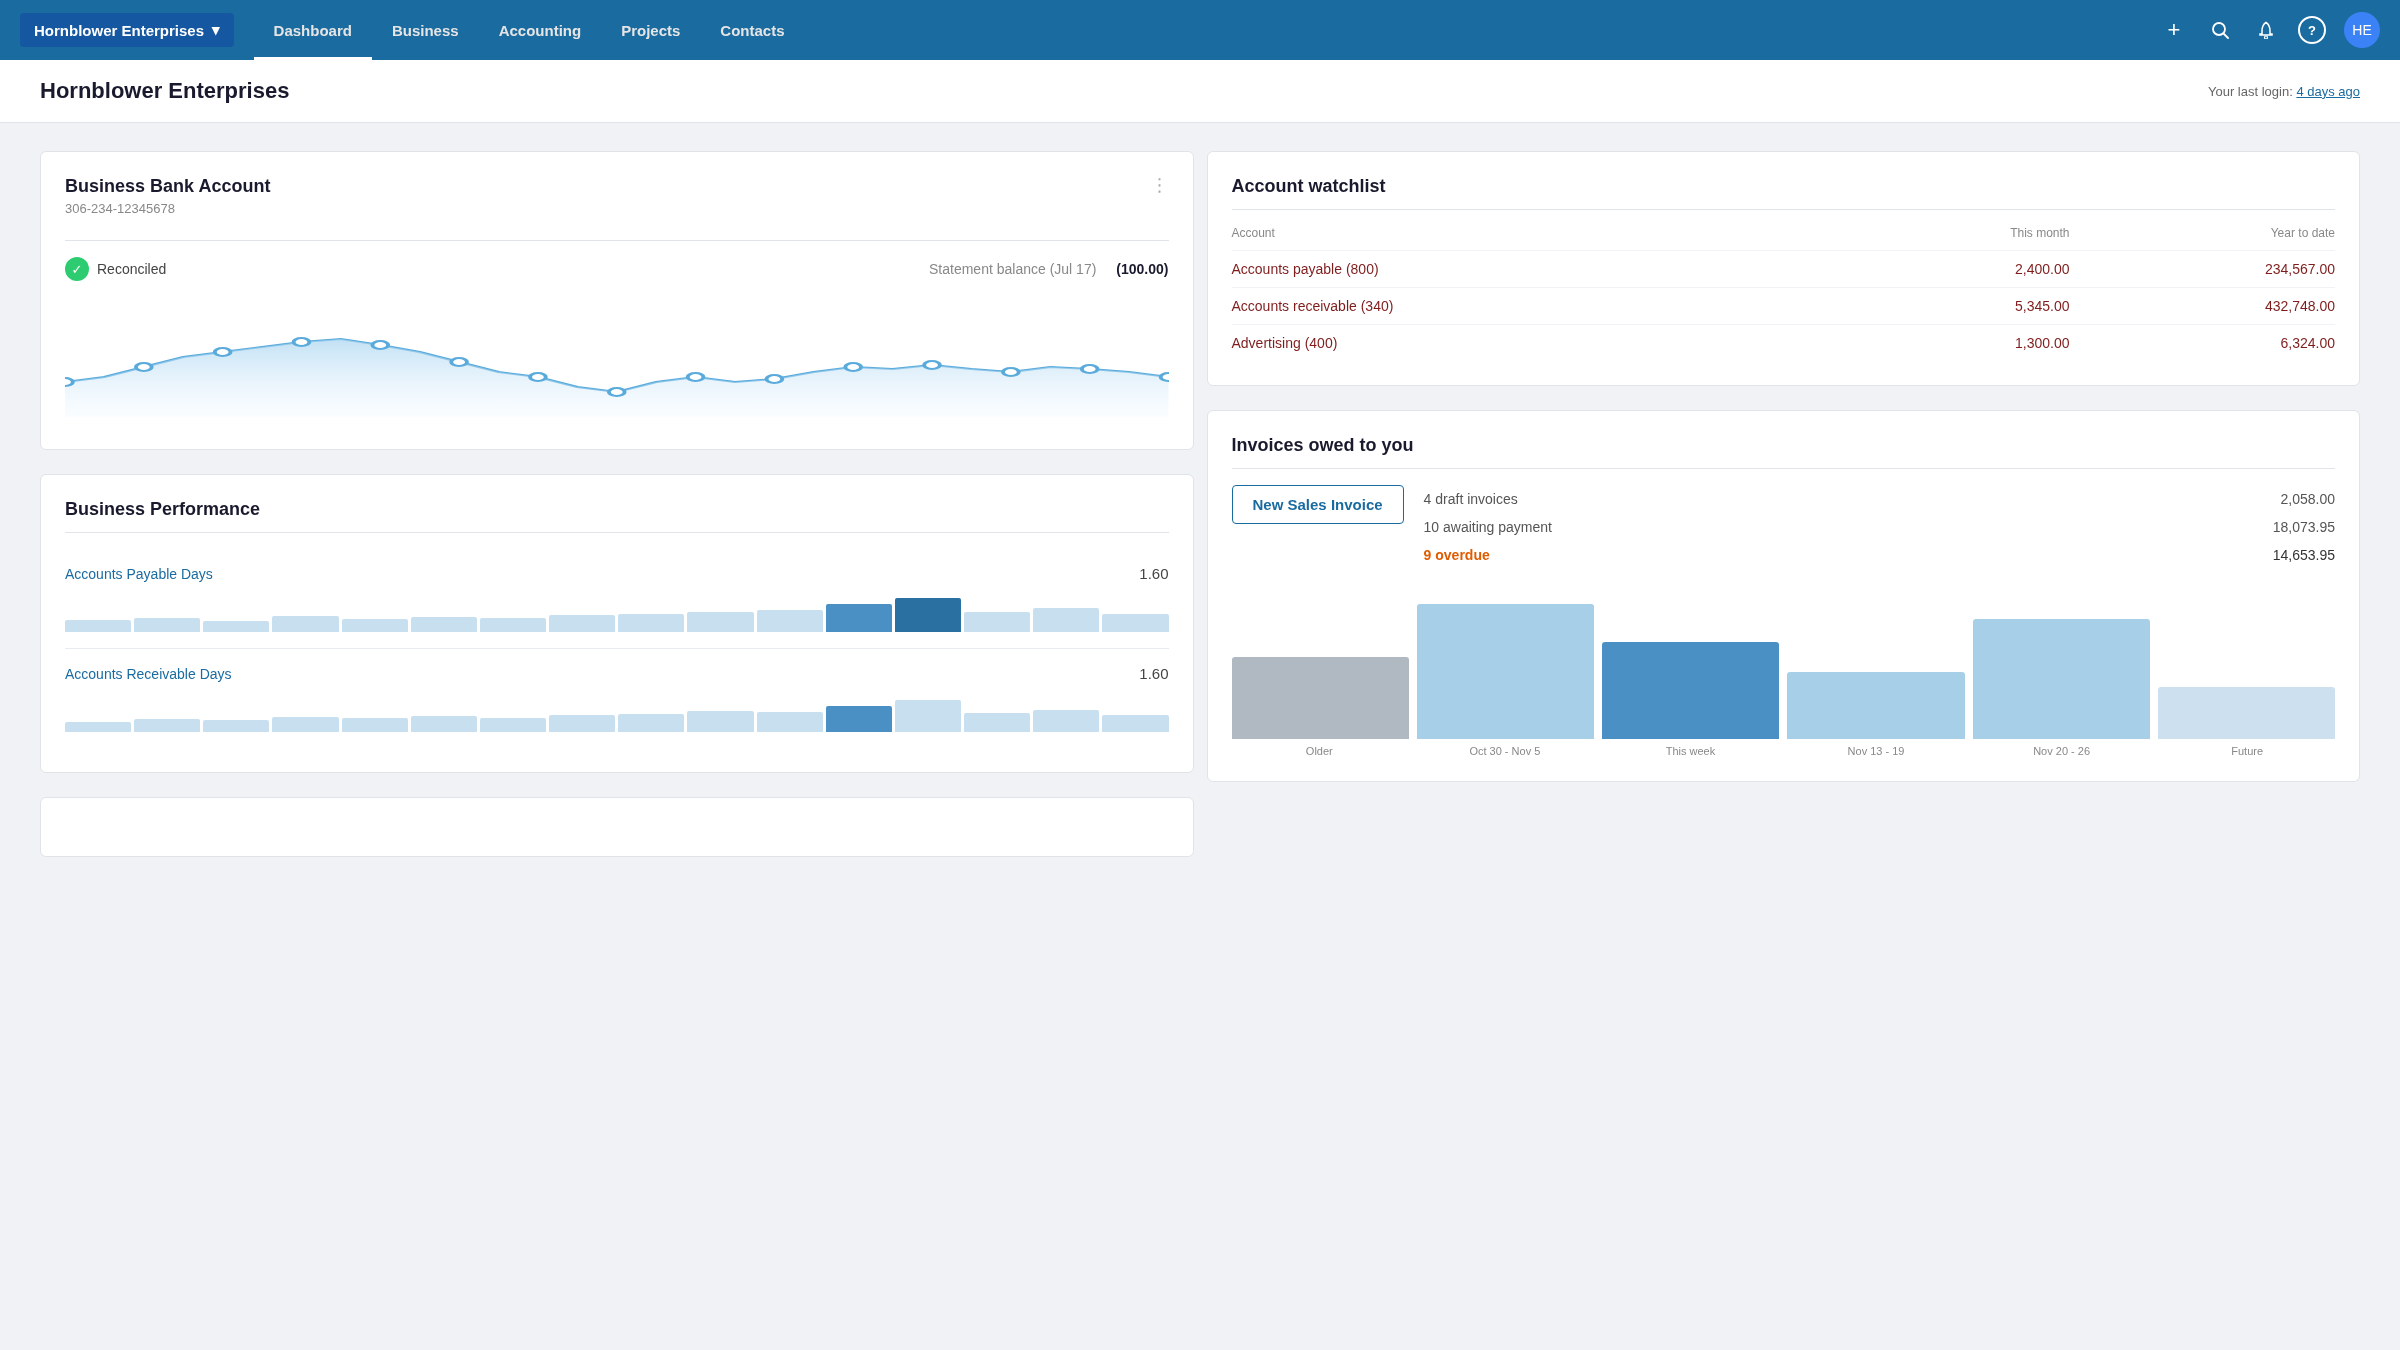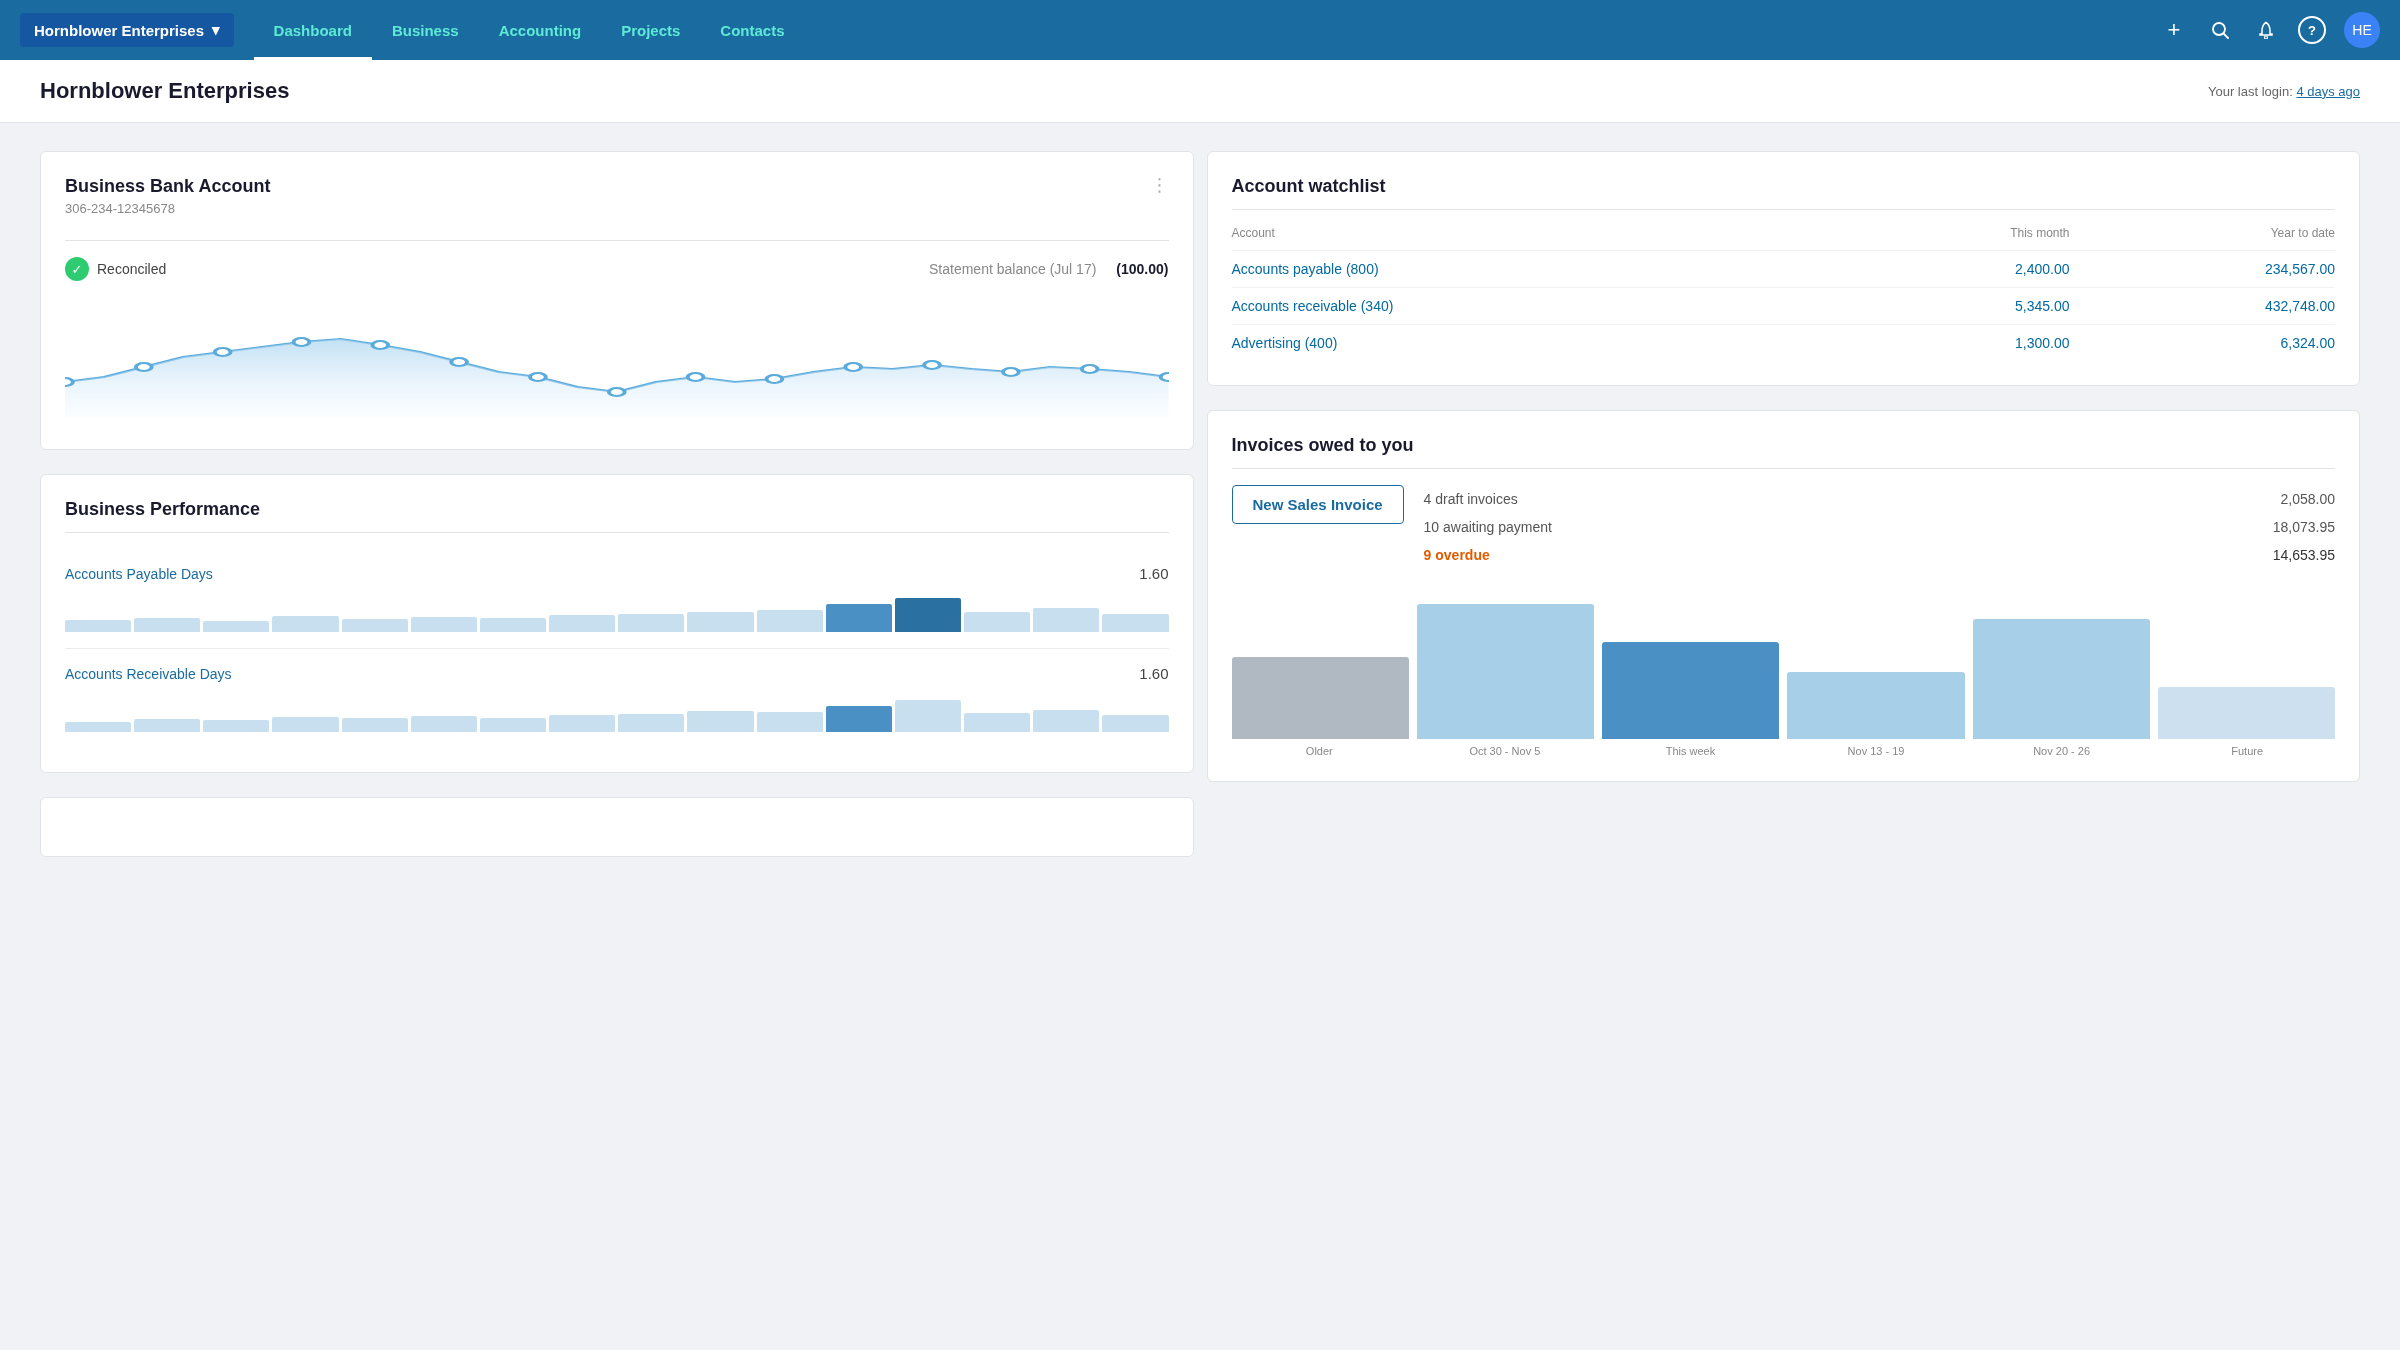--- a/index.html
+++ b/index.html
@@ -24,21 +24,21 @@
       border-radius: 4px;
       display: flex;
       align-items: center;
       gap: 8px;
       margin-right: 20px;
       cursor: pointer;
       white-space: nowrap;
     }
     .nav-links { display: flex; align-items: center; gap: 0; flex: 1; }
     .nav-link {
-      color: #5eead4;
+      color: #e5e5e5;
       font-size: 15px;
       font-weight: 600;
       padding: 0 20px;
       height: 60px;
       display: flex;
       align-items: center;
       cursor: pointer;
       text-decoration: none;
       position: relative;
     }
@@ -214,21 +214,21 @@
     .watchlist-table th {
       font-size: 12px;
       color: #888;
       font-weight: 500;
       text-align: right;
       padding: 0 0 10px;
     }
     .watchlist-table th:first-child { text-align: left; }
     .watchlist-table td {
       font-size: 14px;
-      color: #0369a1;
+      color: #7f1d1d;
       padding: 10px 0;
       border-top: 1px solid #f0f2f5;
       text-align: right;
       margin-left: 40px;
     }
     .watchlist-table td:first-child { text-align: left; }
 
     
     .invoice-top {
       display: grid;

